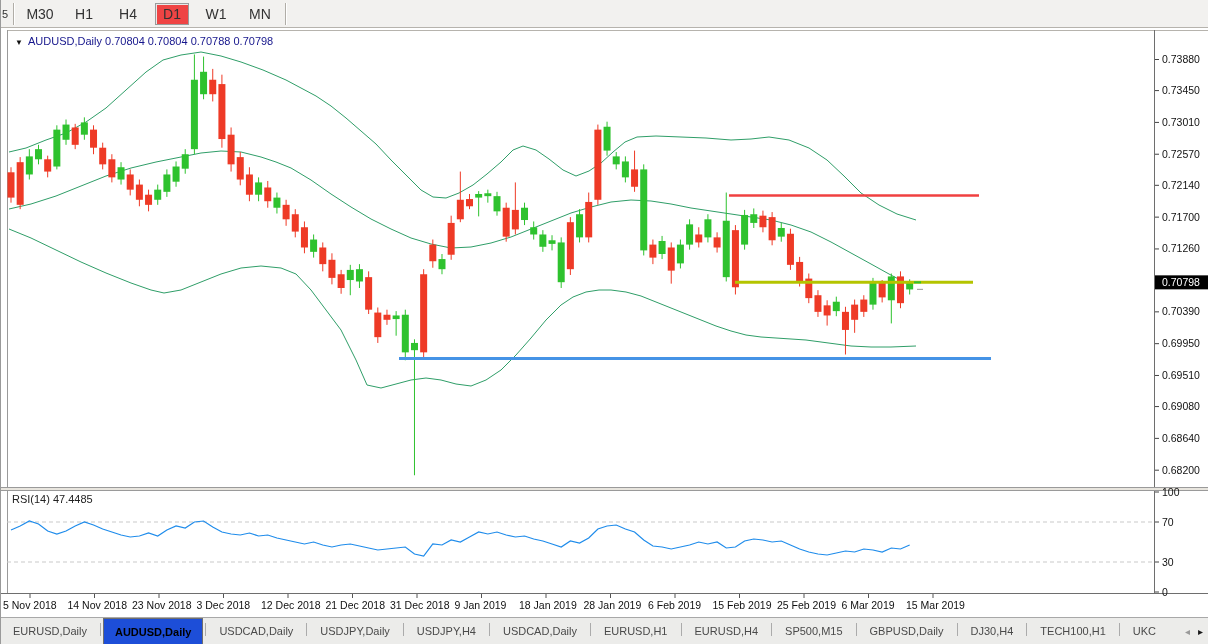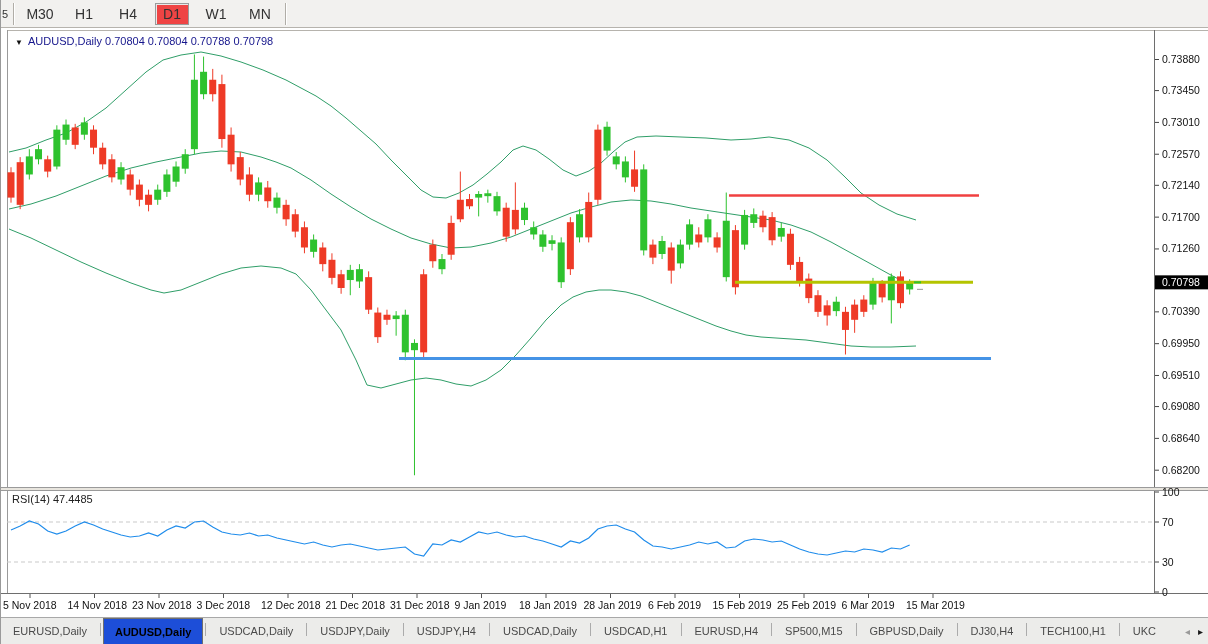--- a/index.html
+++ b/index.html
@@ -372,21 +372,21 @@
       <div class="tab active">AUDUSD,Daily</div>
       <div class="tabsep"></div>
       <div class="tab">USDCAD,Daily</div>
       <div class="tabsep"></div>
       <div class="tab">USDJPY,Daily</div>
       <div class="tabsep"></div>
       <div class="tab">USDJPY,H4</div>
       <div class="tabsep"></div>
       <div class="tab">USDCAD,Daily</div>
       <div class="tabsep"></div>
-      <div class="tab">USDCAD,H1</div>
+      <div class="tab">EURUSD,H1</div>
       <div class="tabsep"></div>
       <div class="tab">EURUSD,H4</div>
       <div class="tabsep"></div>
       <div class="tab">SP500,M15</div>
       <div class="tabsep"></div>
       <div class="tab">GBPUSD,Daily</div>
       <div class="tabsep"></div>
       <div class="tab">DJ30,H4</div>
       <div class="tabsep"></div>
       <div class="tab">TECH100,H1</div>

